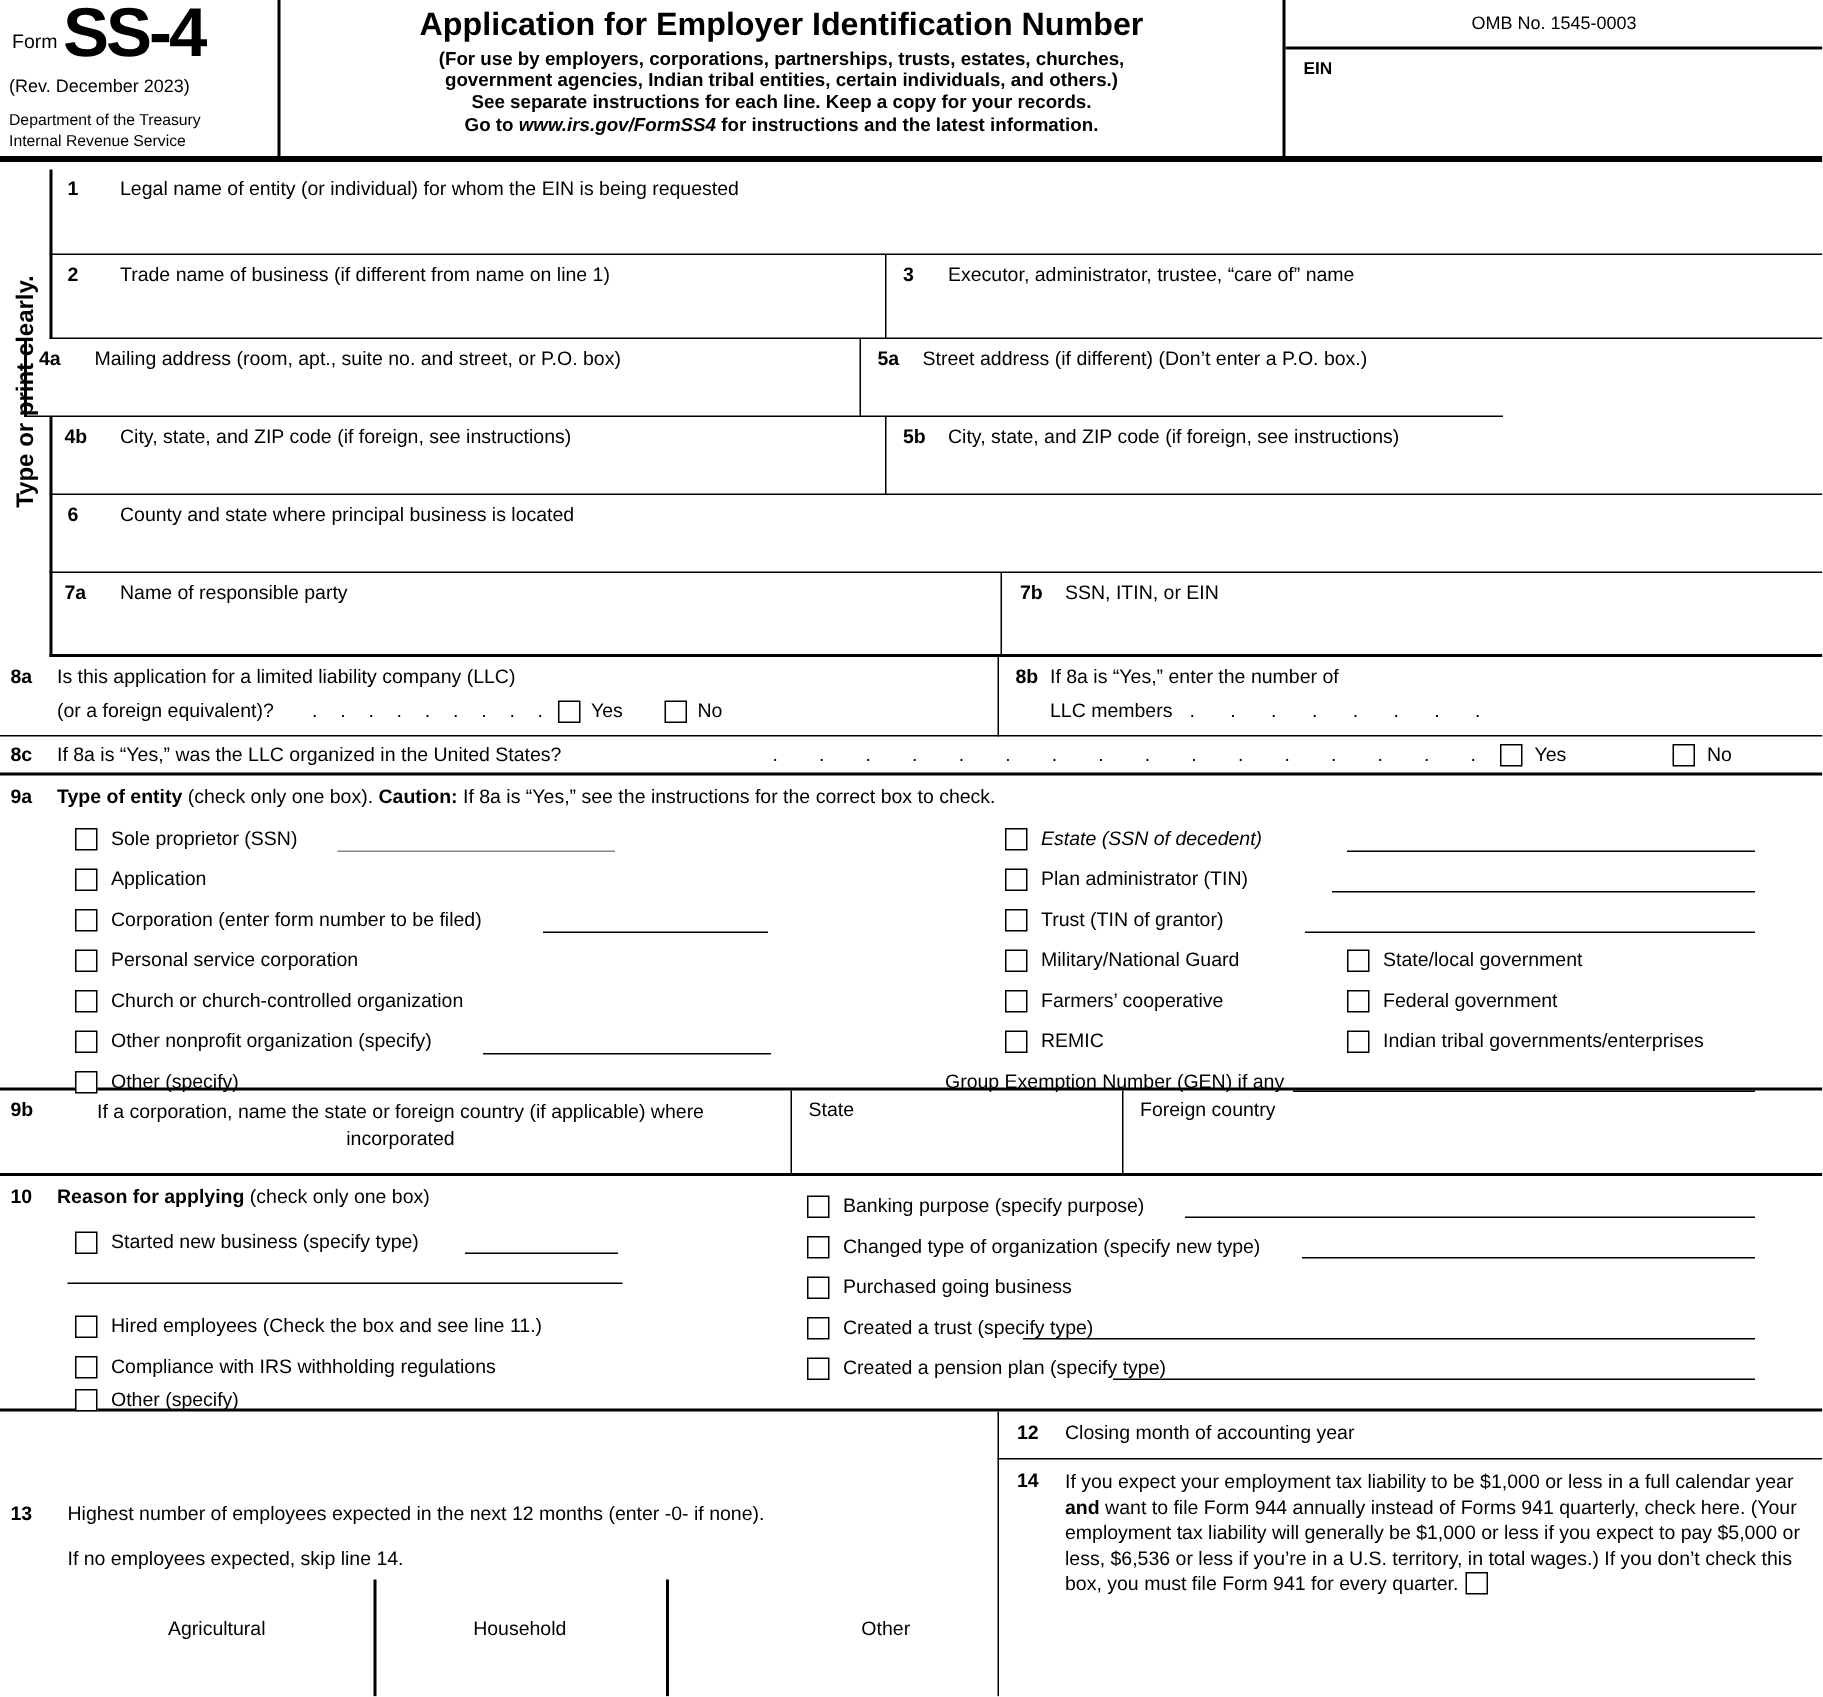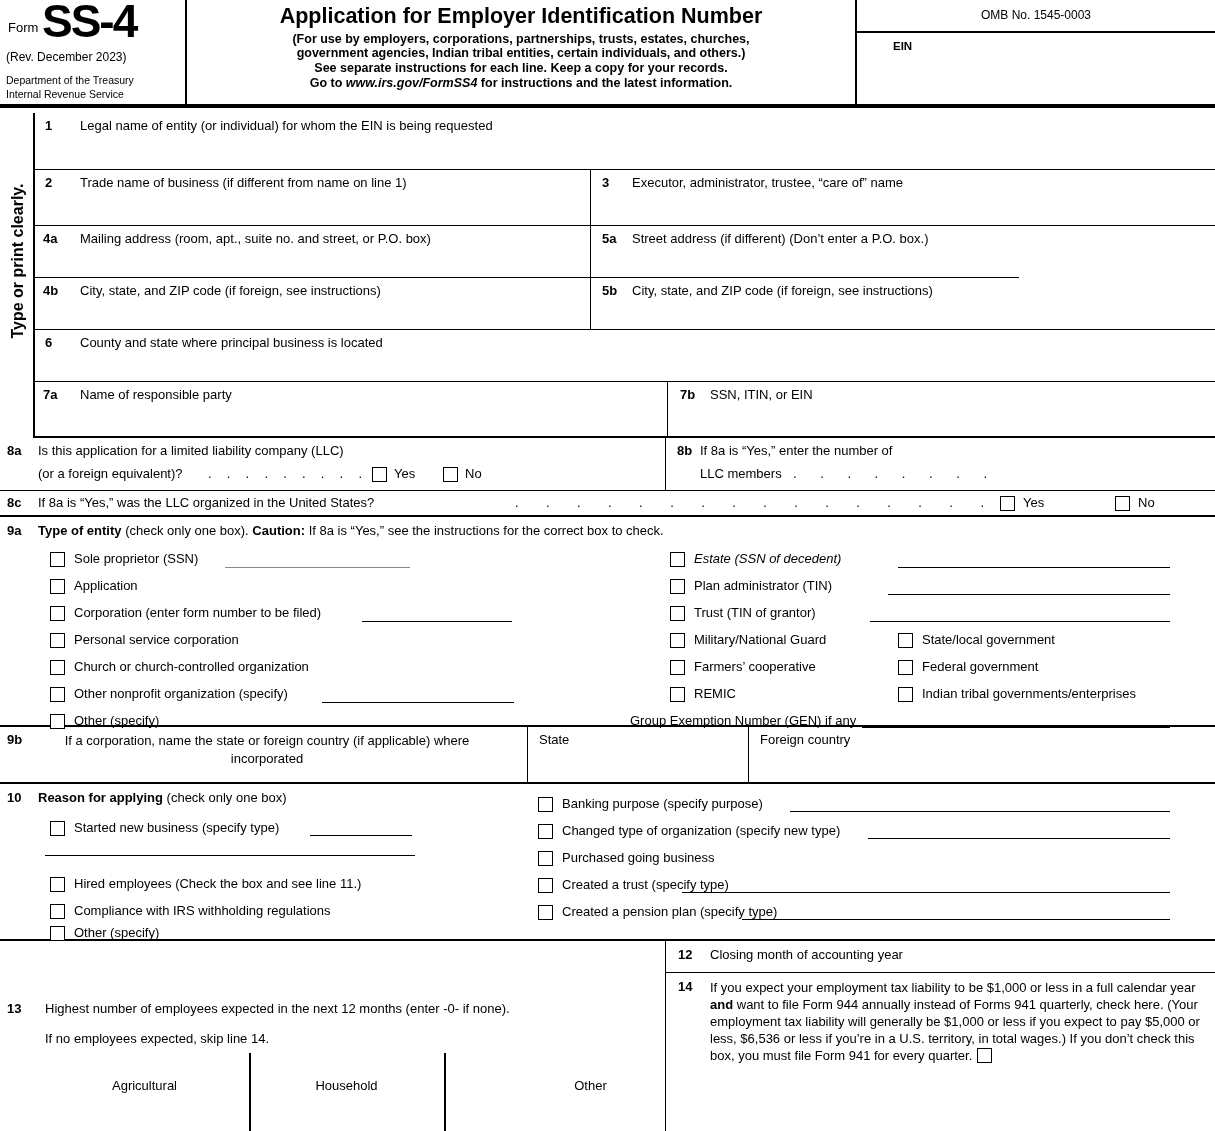--- a/index.html
+++ b/index.html
@@ -36,21 +36,21 @@
       <div class="abs hdr-sub" style="left:0;top:32px;width:100%;">(For use by employers, corporations, partnerships, trusts, estates, churches,</div>
       <div class="abs" style="left:0;top:4px;width:100%;font-size:21.5px;font-weight:bold;">Application for Employer Identification Number</div>
       <div class="abs hdr-sub" style="left:0;top:46px;width:100%;">government agencies, Indian tribal entities, certain individuals, and others.)</div>
       <div class="abs hdr-sub" style="left:0;top:61px;width:100%;">See separate instructions for each line. Keep a copy for your records.</div>
       <div class="abs hdr-sub" style="left:0;top:76px;width:100%;"><span>Go to </span><i><b>www.irs.gov/FormSS4</b></i><span> for instructions and the latest information.</span></div>
     </div>
     <div class="abs" style="left:857px;top:0;width:358px;height:108px;">
       <div class="abs" style="left:0;top:0;width:358px;height:33px;border-bottom:2px solid #000;text-align:center;box-sizing:border-box;">
         <span style="display:inline-block;margin-top:8px;font-size:12px;">OMB No. 1545-0003</span>
       </div>
-      <span class="abs num" style="left:12px;top:40px;font-size:11.5px;margin-left:24px;">EIN</span>
+      <span class="abs num" style="left:12px;top:40px;font-size:11.5px;">EIN</span>
       <div class="inparea" style="left:45px;top:36px;width:305px;height:68px;"></div>
     </div>
   </div>
 
   <div class="abs num" style="left:-112px;top:252px;width:260px;text-align:center;font-size:16px;transform:rotate(-90deg);">Type or print clearly.</div>
 
   <div class="row inset" style="left:33px;top:113px;width:1182px;height:57px;border-bottom:1px solid #000;">
     <span class="abs num" style="left:10px;top:5px;">1</span>
     <span class="abs" style="left:45px;top:5px;">Legal name of entity (or individual) for whom the EIN is being requested</span>
     <div class="inparea" style="left:45px;top:24px;width:1100px;height:28px;"></div>
@@ -59,21 +59,21 @@
   <div class="row inset" style="left:33px;top:170px;width:1182px;height:56px;border-bottom:1px solid #000;">
     <span class="abs num" style="left:10px;top:5px;">2</span>
     <span class="abs" style="left:45px;top:5px;">Trade name of business (if different from name on line 1)</span>
     <div class="inparea" style="left:45px;top:24px;width:500px;height:28px;"></div>
     <div class="vline" style="left:555px;top:0;height:56px;"></div>
     <span class="abs num" style="left:567px;top:5px;">3</span>
     <span class="abs" style="left:597px;top:5px;">Executor, administrator, trustee, “care of” name</span>
     <div class="inparea" style="left:597px;top:24px;width:560px;height:28px;"></div>
   </div>
 
-  <div class="row inset" style="left:33px;top:226px;width:986px;height:52px;border-bottom:1px solid #000;">
+  <div class="row inset" style="left:16px;top:226px;width:986px;height:52px;border-bottom:1px solid #000;">
     <span class="abs num" style="left:8px;top:5px;">4a</span>
     <span class="abs" style="left:45px;top:5px;">Mailing address (room, apt., suite no. and street, or P.O. box)</span>
     <div class="inparea" style="left:45px;top:24px;width:500px;height:24px;"></div>
     <div class="vline" style="left:555px;top:0;height:52px;"></div>
     <span class="abs num" style="left:567px;top:5px;">5a</span>
     <span class="abs" style="left:597px;top:5px;">Street address (if different) (Don’t enter a P.O. box.)</span>
     <div class="inparea" style="left:597px;top:24px;width:560px;height:24px;"></div>
   </div>
 
   <div class="row inset" style="left:33px;top:278px;width:1182px;height:52px;border-bottom:1px solid #000;">

